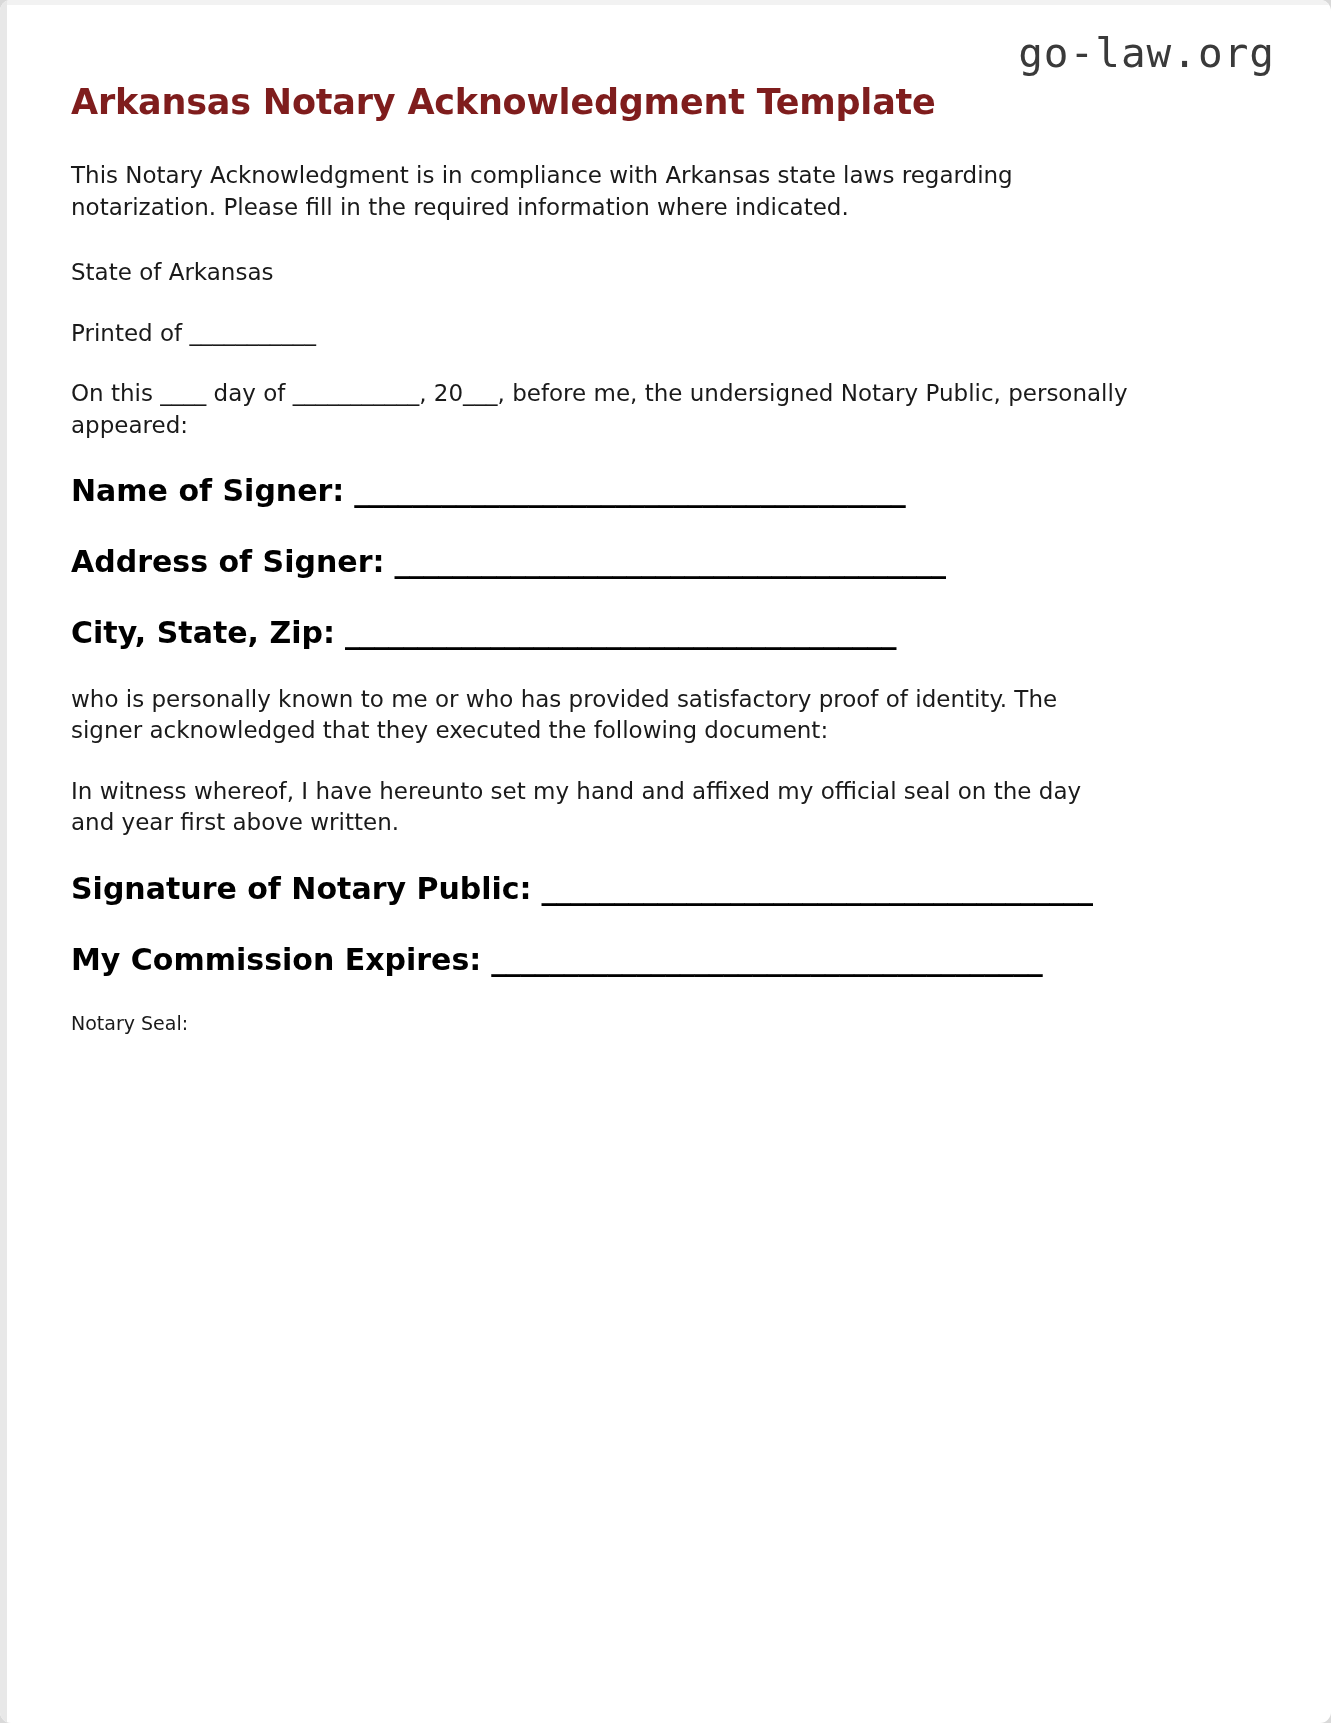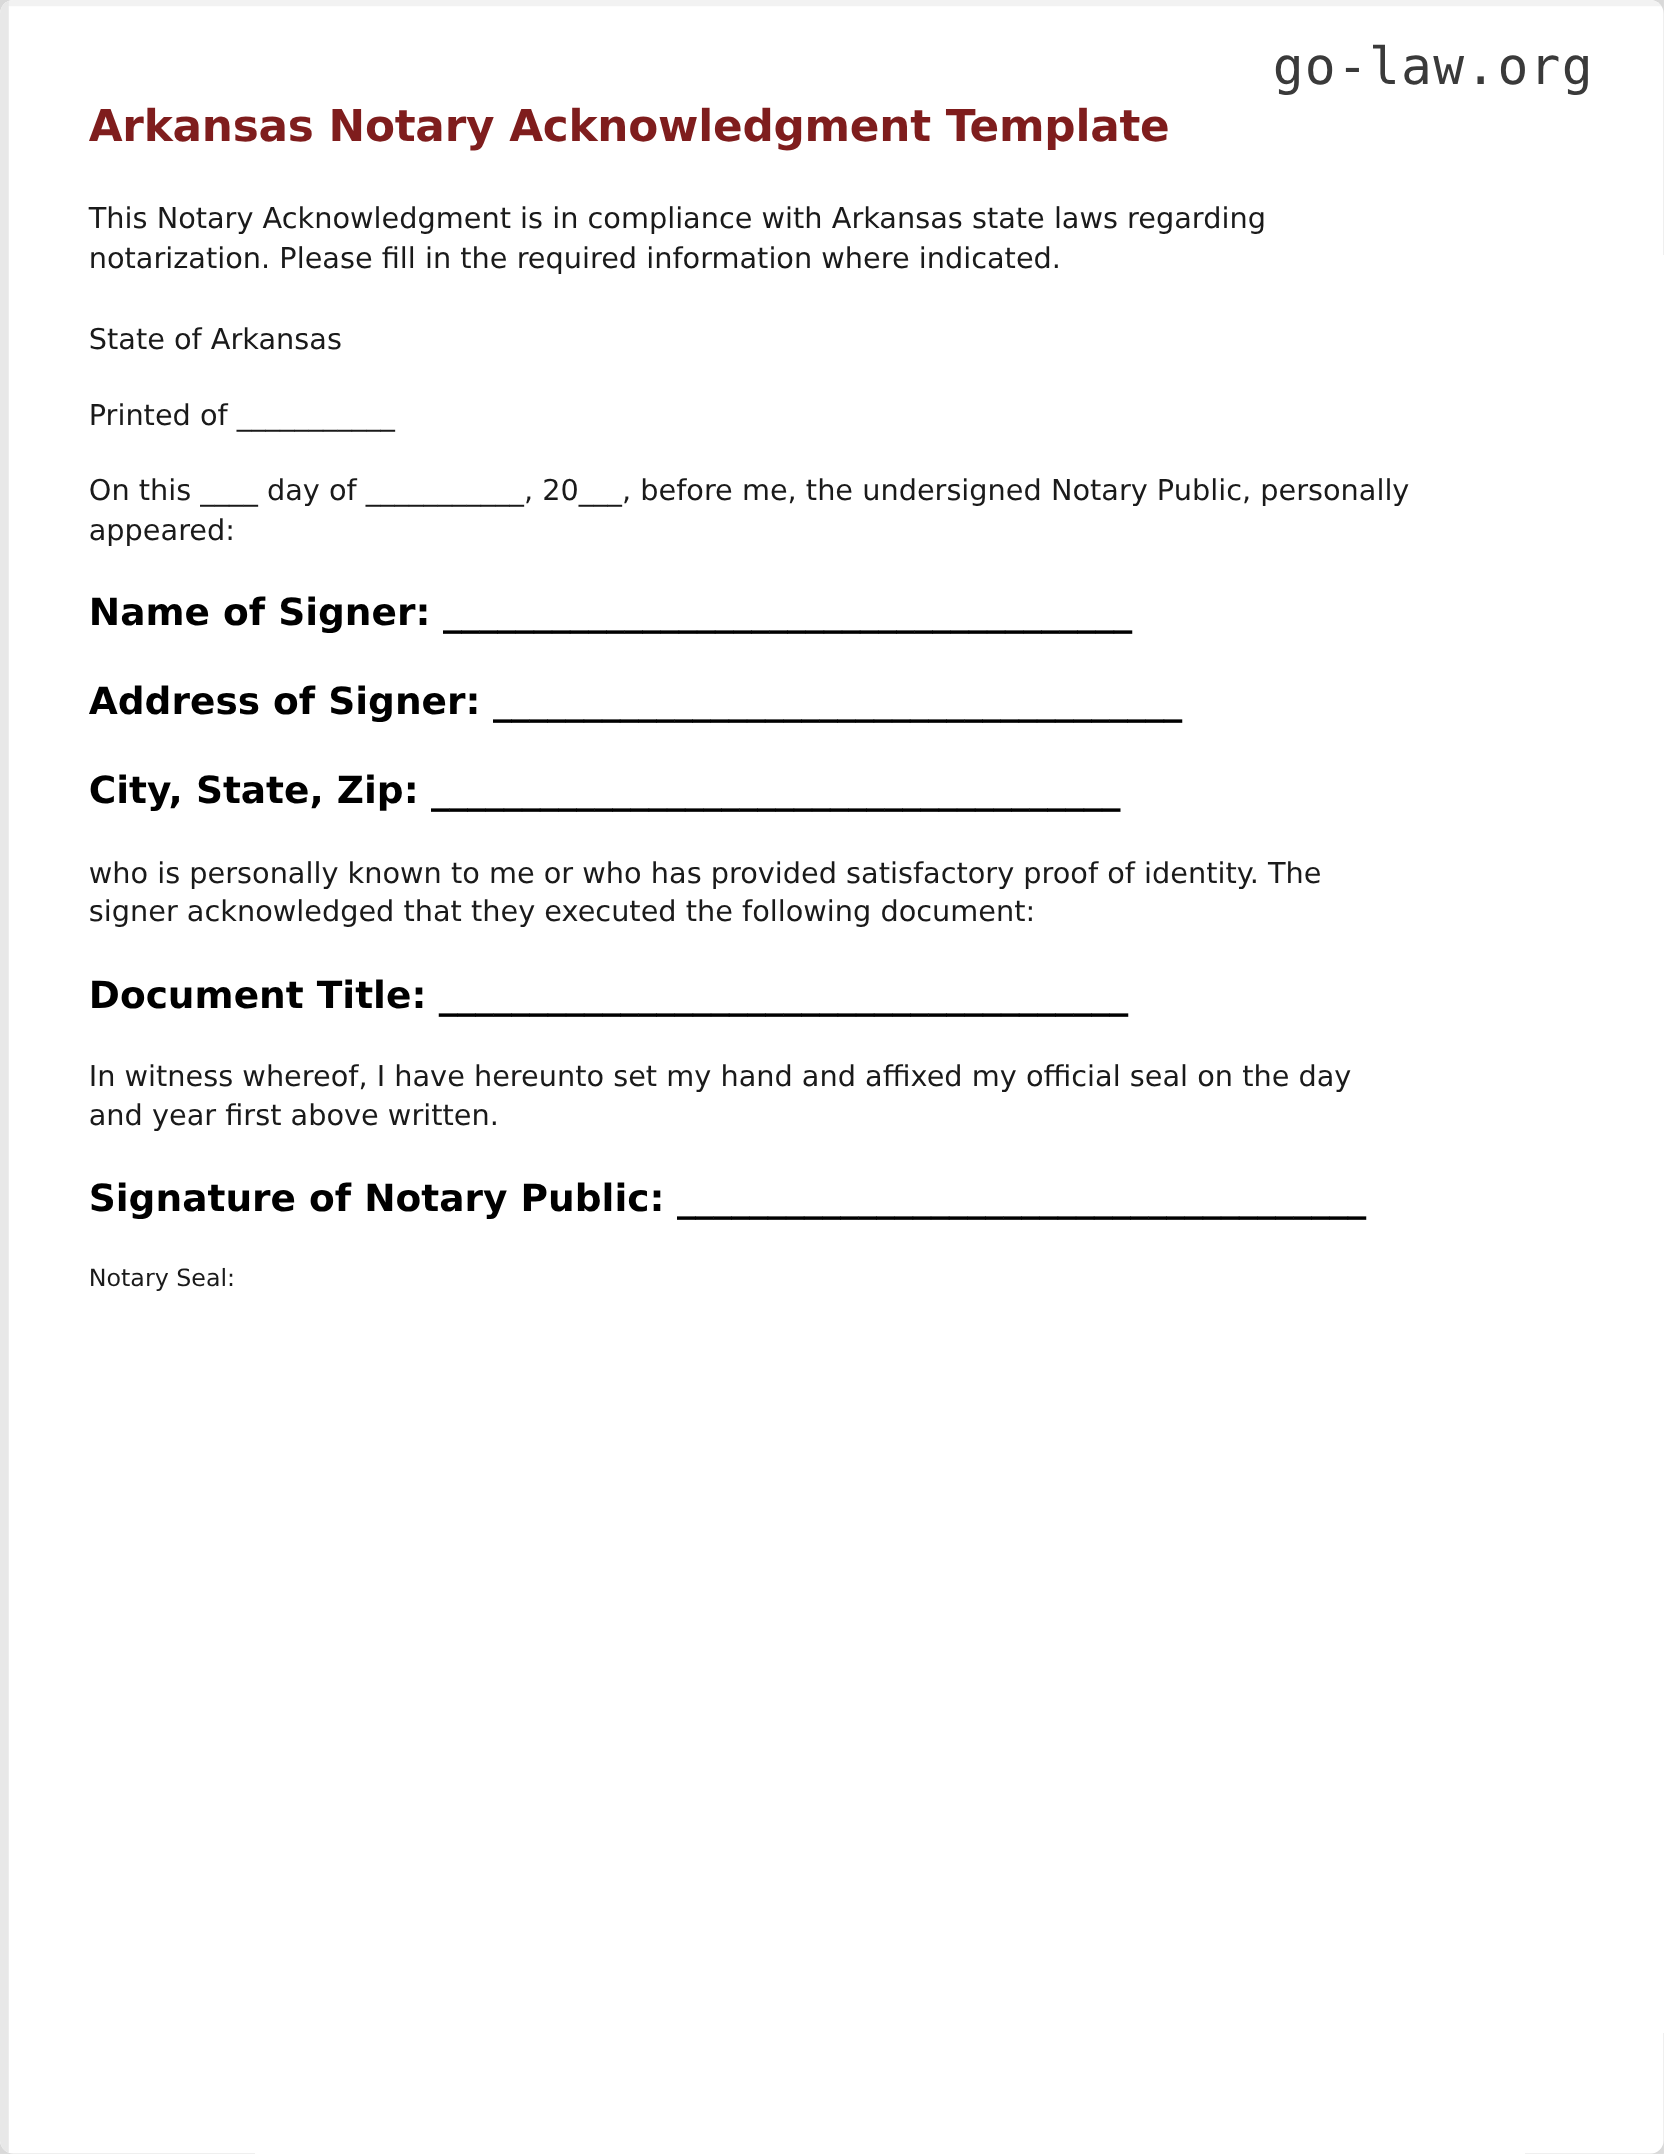--- a/index.html
+++ b/index.html
@@ -134,28 +134,28 @@
     <p class="field">
       <span>Address of Signer:</span><span class="blank"> ______________________________________</span>
     </p>
 
     <p class="field">
       <span>City, State, Zip:</span><span class="blank"> ______________________________________</span>
     </p>
 
     <p class="para wide tight">who is personally known to me or who has provided satisfactory proof of identity. The signer acknowledged that they executed the following document:</p>
 
-    <p class="field">
-      <span>Document Title:</span><span class="blank"> ______________________________________</span>
-    </p>
 
     <p class="para wide tight">In witness whereof, I have hereunto set my hand and affixed my official seal on the day and year first above written.</p>
 
     <p class="field">
       <span>Signature of Notary Public:</span><span class="blank"> ______________________________________</span>
     </p>
 
 
+    <p class="field">
+      <span>My Commission Expires:</span><span class="blank"> ______________________________________</span>
+    </p>
 
     <p class="seal">Notary Seal:</p>
 
   </div>
 </div>
 
 </body></html>

